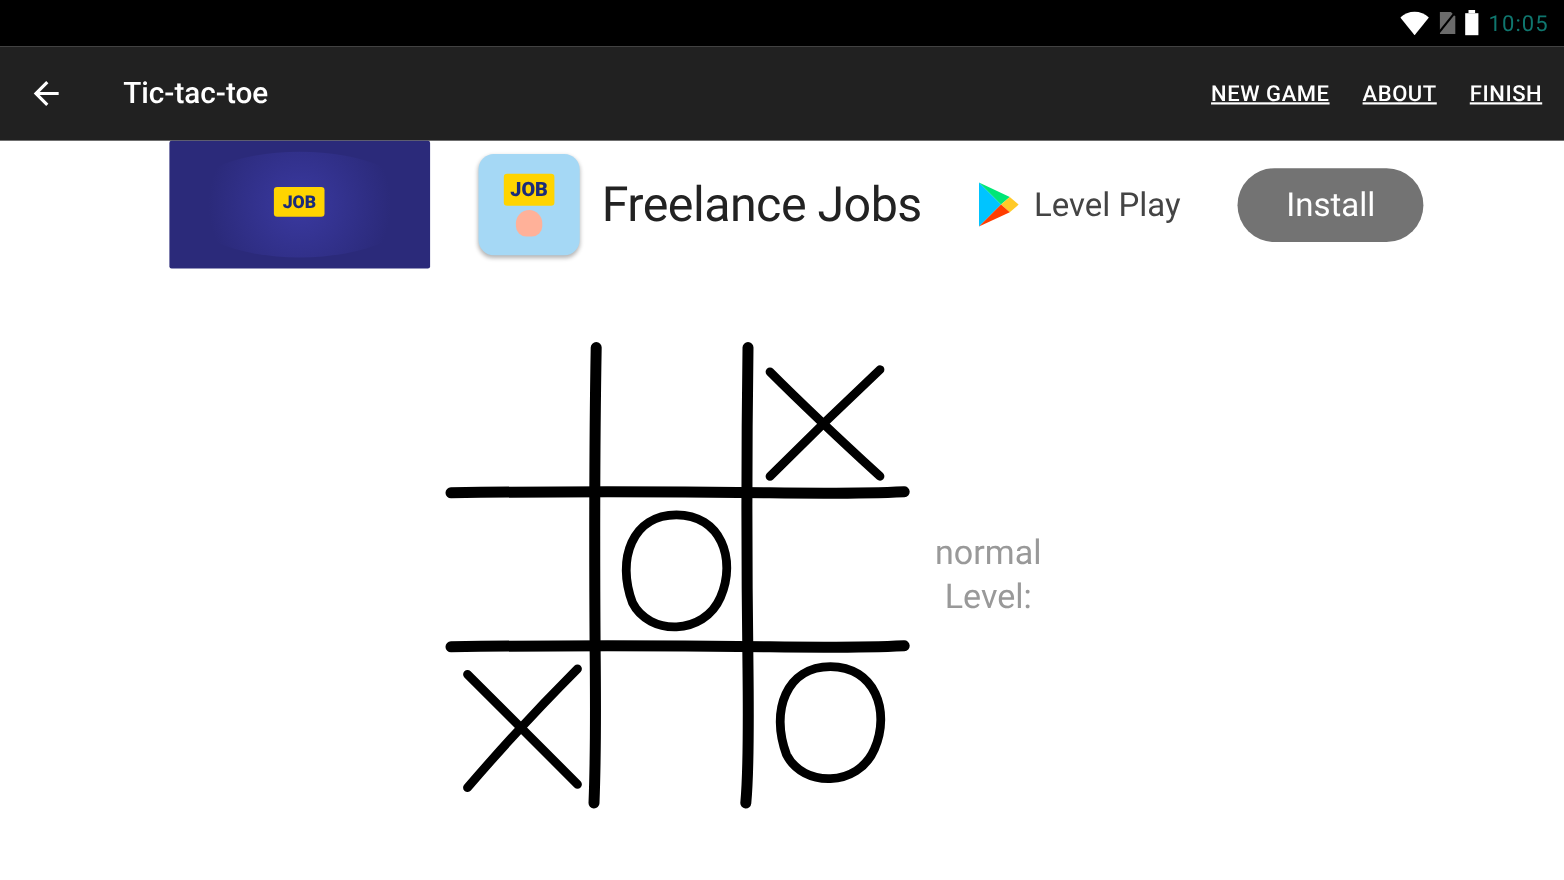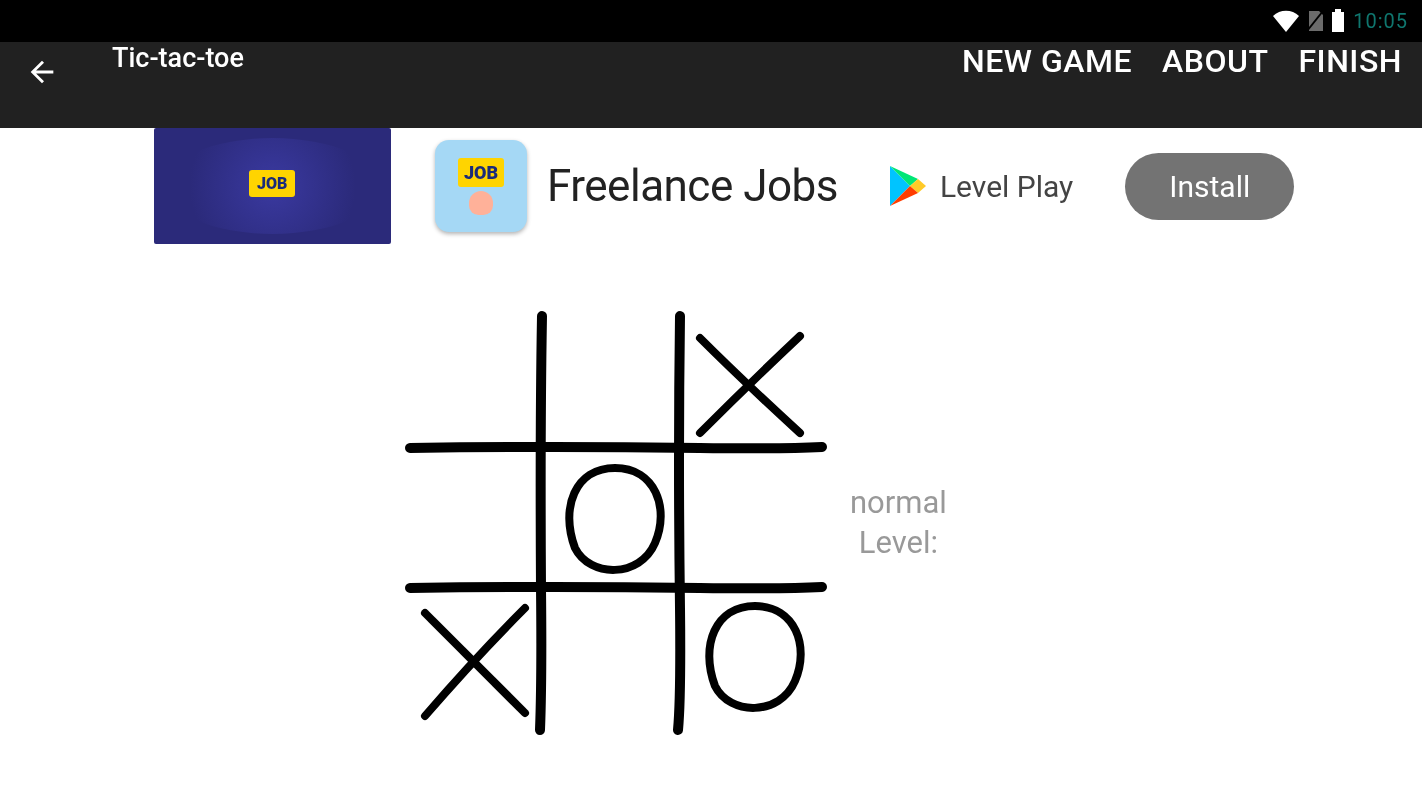--- a/index.html
+++ b/index.html
@@ -1,23 +1,23 @@
 <!DOCTYPE html>
 <html><head>
 <meta charset="utf-8">
 <style>
   html,body{margin:0;padding:0;font-family:Roboto,Arial,sans-serif;background:#fff;width:1422px;height:800px;overflow:hidden;}
   .status-bar{background:#000;height:42px;color:#0f766e;display:flex;align-items:center;justify-content:flex-end;padding:0 14px;font-size:20px;font-weight:400;}
   .status-bar .clock{margin-left:8px;letter-spacing:1px;}
   .status-bar svg{margin-left:6px;}
-  .app-bar{background:#212121;height:86px;color:#fff;display:flex;padding:0 20px 0 12px;}
+  .app-bar{background:#212121;height:86px;color:#fff;display:flex;align-items:center;padding:0 20px 0 12px;}
   .back-btn{width:60px;height:60px;display:flex;align-items:center;justify-content:center;border-radius:50%;cursor:pointer;}
   .app-title{font-size:27px;margin-left:40px;font-weight:500;}
   .spacer{flex:1;}
-  .menu-item{font-size:32px;font-weight:500;margin-left:30px;letter-spacing:0.5px;cursor:pointer;}
+  .menu-item{font-size:20px;font-weight:500;margin-left:30px;letter-spacing:0.5px;cursor:pointer;text-decoration:underline;}
   .content{position:relative;background:#fff;height:672px;}
   .ad{position:absolute;left:154px;top:0;height:116px;display:flex;align-items:center;}
   .ad-image{width:237px;height:116px;background:#2b2a7a;border-radius:2px;position:relative;overflow:hidden;}
   .ad-image::before{content:"";position:absolute;inset:10px;border-radius:50%;background:radial-gradient(circle,#3a39a0 0%,#2b2a7a 70%);}
   .ad-image .j{position:absolute;left:95px;top:42px;background:#ffd400;color:#1a2b7a;font-weight:900;font-size:16px;padding:4px 8px;border-radius:3px;}
   .ad-icon{width:92px;height:92px;margin-left:44px;border-radius:14px;background:#a5d8f5;display:flex;align-items:center;justify-content:center;flex-direction:column;box-shadow:0 2px 4px rgba(0,0,0,.3);}
   .ad-icon .fj{background:#ffd400;color:#1a2b7a;font-weight:900;font-size:18px;padding:4px 6px;border-radius:3px;}
   .ad-icon .hand{width:24px;height:24px;background:#ffb199;border-radius:50% 50% 40% 40%;margin-top:4px;}
   .ad-title{font-size:44px;color:#222;margin-left:20px;letter-spacing:-0.5px;}
   .gp{display:flex;align-items:center;margin-left:50px;}

